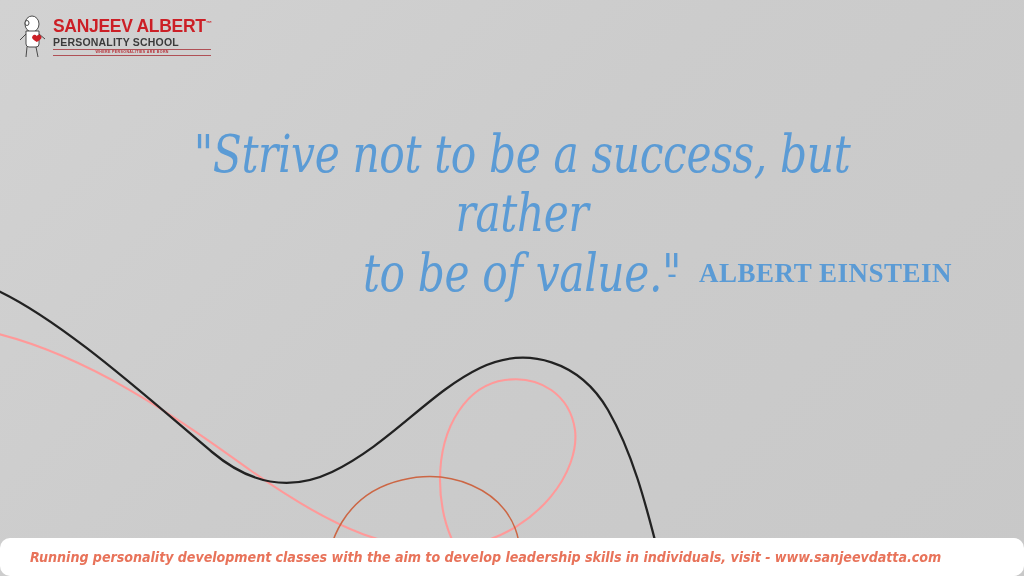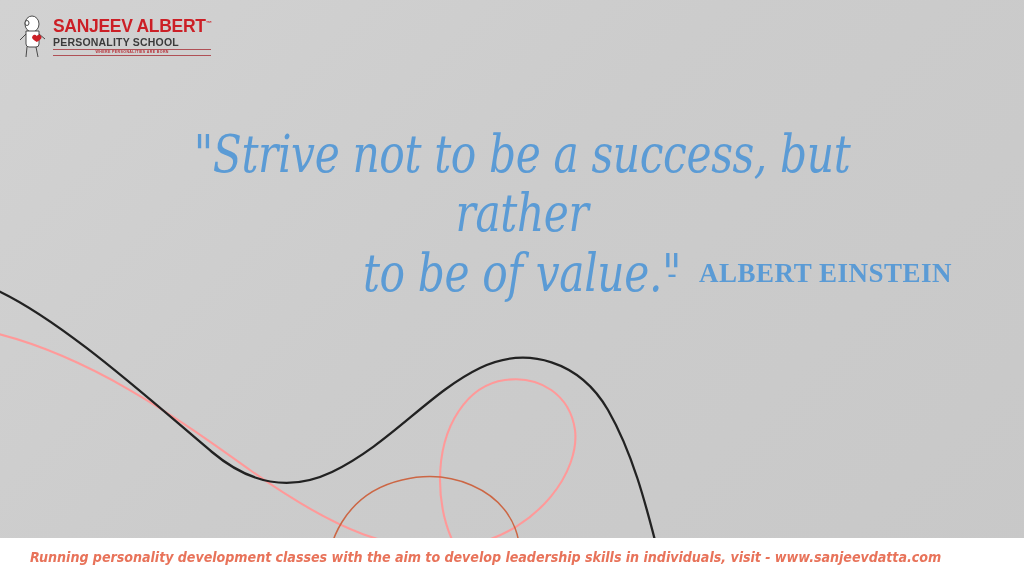--- a/index.html
+++ b/index.html
@@ -131,20 +131,21 @@
     position: absolute;
     left: 0;
     bottom: 0;
     width: 1024px;
     height: 38px;
     background: #ffffff;
     display: flex;
     align-items: center;
     padding-left: 30px;
     box-sizing: border-box;
+    border-radius: 10px;
   }
   .footer-text {
     font-family: "DejaVu Sans", sans-serif;
     font-style: italic;
     font-weight: bold;
     font-size: 13.2px;
     color: #e8735a;
     white-space: nowrap;
     transform: scaleX(0.965);
     transform-origin: left center;

